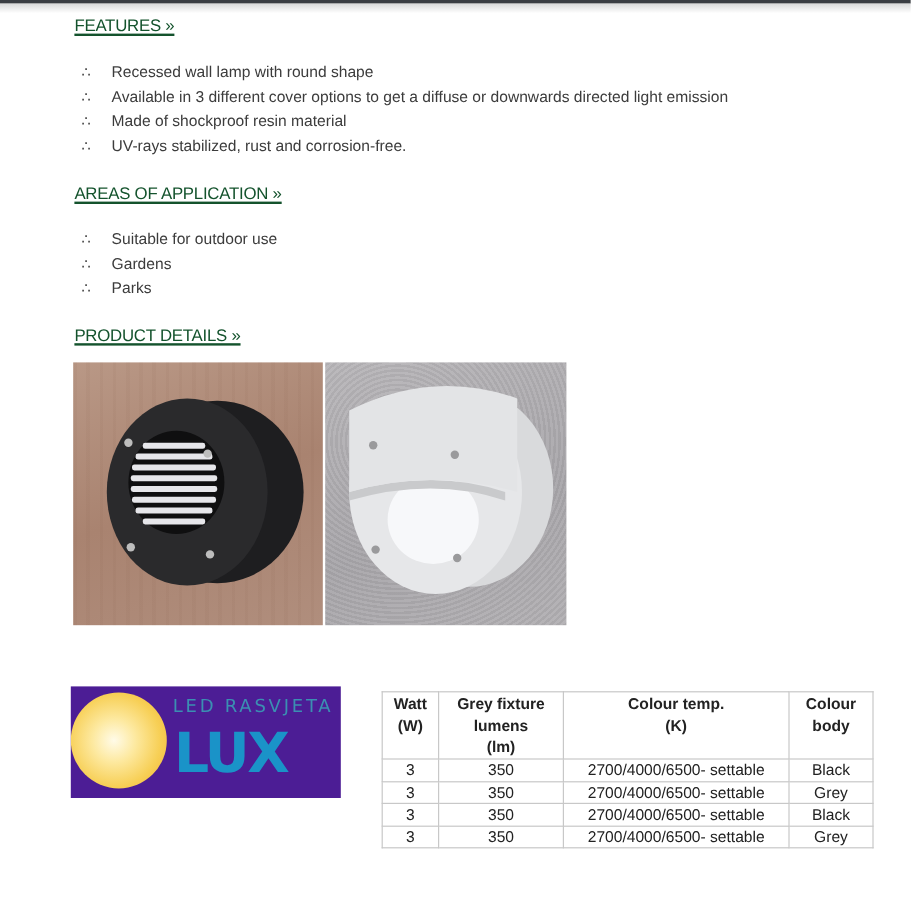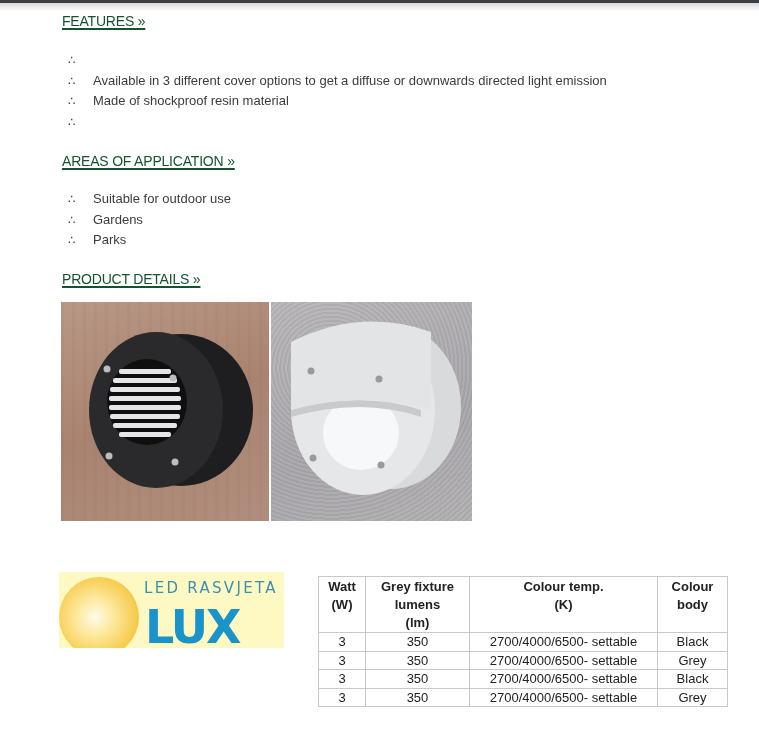--- a/index.html
+++ b/index.html
@@ -43,22 +43,22 @@
       repeating-linear-gradient(90deg, rgba(120,80,60,0.06) 0 3px, rgba(0,0,0,0) 3px 11px),
       linear-gradient(160deg, #b99886 0%, #a98370 50%, #b08e7d 100%);
   }
   .photo2 {
     left: 271px; width: 201px;
     background:
       repeating-radial-gradient(circle at 30% 30%, rgba(255,255,255,0.05) 0 2px, rgba(0,0,0,0.04) 2px 4px),
       linear-gradient(160deg, #b8b6b9 0%, #a8a6aa 60%, #b2b0b3 100%);
   }
   .logo {
-    position: absolute; left: 59px; top: 572px; width: 225px; height: 76px;
-    background: #fef9c3; overflow: hidden;
+    position: absolute; left: 59px; top: 572px; width: 225px; height: 93px;
+    background: #4c1d95; overflow: hidden;
   }
   .sun {
     position: absolute; left: 0px; top: 5px; width: 80px; height: 80px; border-radius: 50%;
     background: radial-gradient(circle at 45% 50%, #fffbe8 0%, #fde9a0 30%, #f7cf55 65%, #f0ae35 100%);
   }
   .logo-top {
     position: absolute; left: 85px; top: 7px; font-size: 15px; letter-spacing: 2.3px;
     color: #3b8fb2; font-family: "DejaVu Sans", sans-serif;
   }
   .logo-main {
@@ -80,31 +80,33 @@
 </head>
 <body>
 
 <div class="topbar"></div>
 <div class="topshade"></div>
 
 <div class="heading" style="top:13px;">FEATURES »</div>
 <ul class="bullets" style="top:50px;">
   <li>
       <span class="bullet">∴</span>
+      <span>Recessed wall lamp with round shape</span>
     </li>
   <li>
       <span class="bullet">∴</span>
       <span>Available in 3 different cover options to get a diffuse or downwards directed light emission</span>
     </li>
   <li>
       <span class="bullet">∴</span>
       <span>Made of shockproof resin material</span>
     </li>
   <li>
       <span class="bullet">∴</span>
+      <span>UV-rays stabilized, rust and corrosion-free.</span>
     </li>
 </ul>
 
 <div class="heading" style="top:153px;">AREAS OF APPLICATION »</div>
 <ul class="bullets" style="top:189px;">
   <li>
       <span class="bullet">∴</span>
       <span>Suitable for outdoor use</span>
     </li>
   <li>

